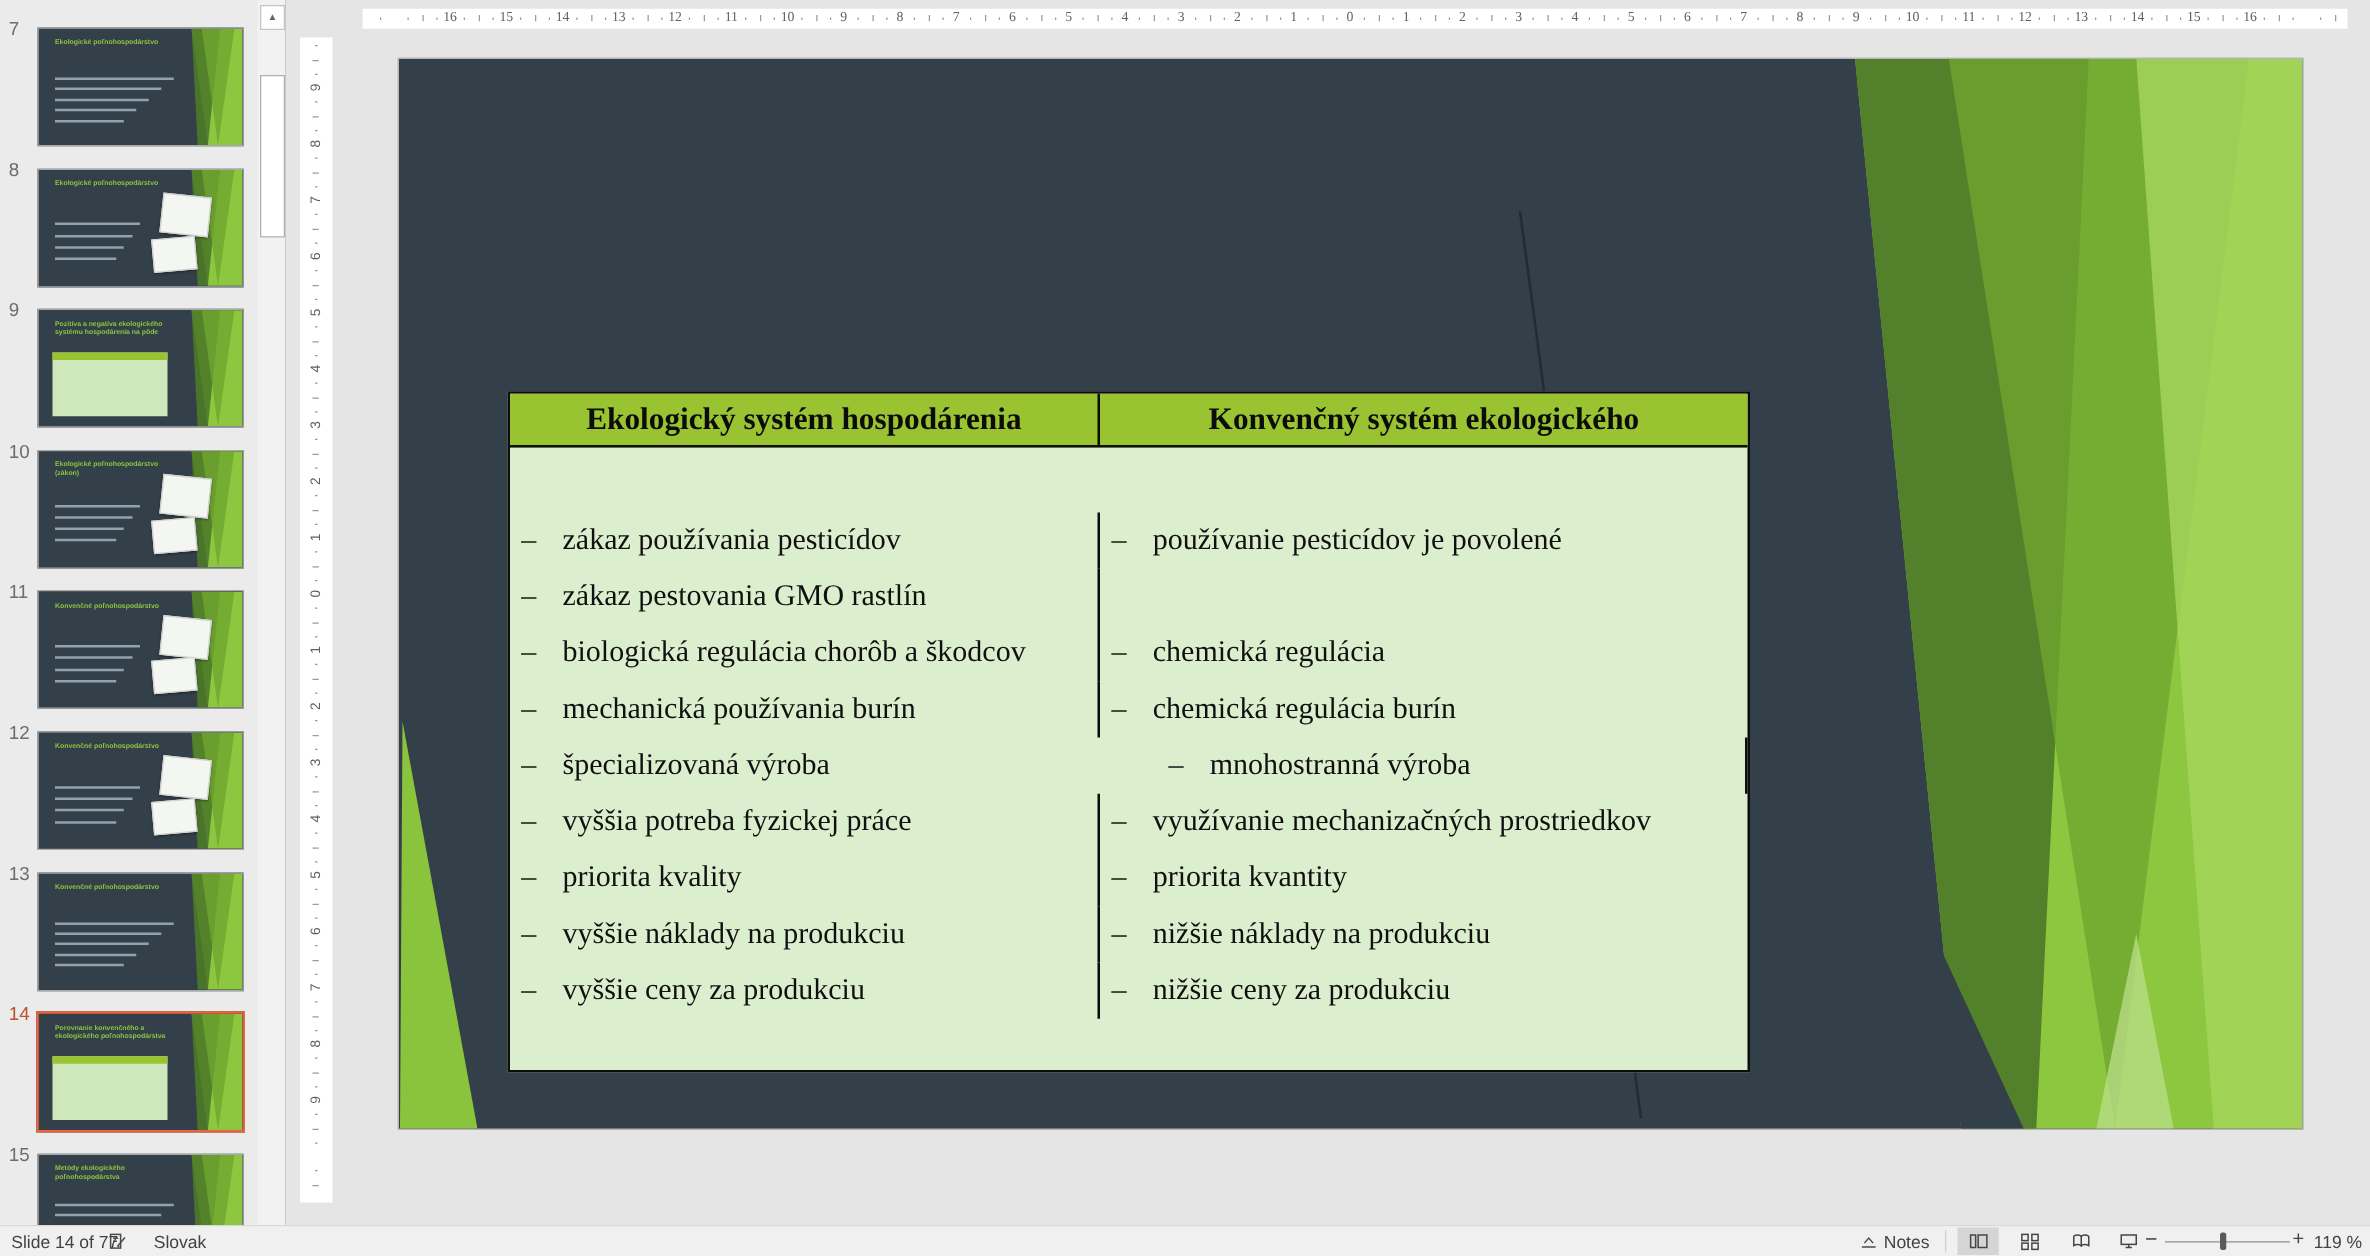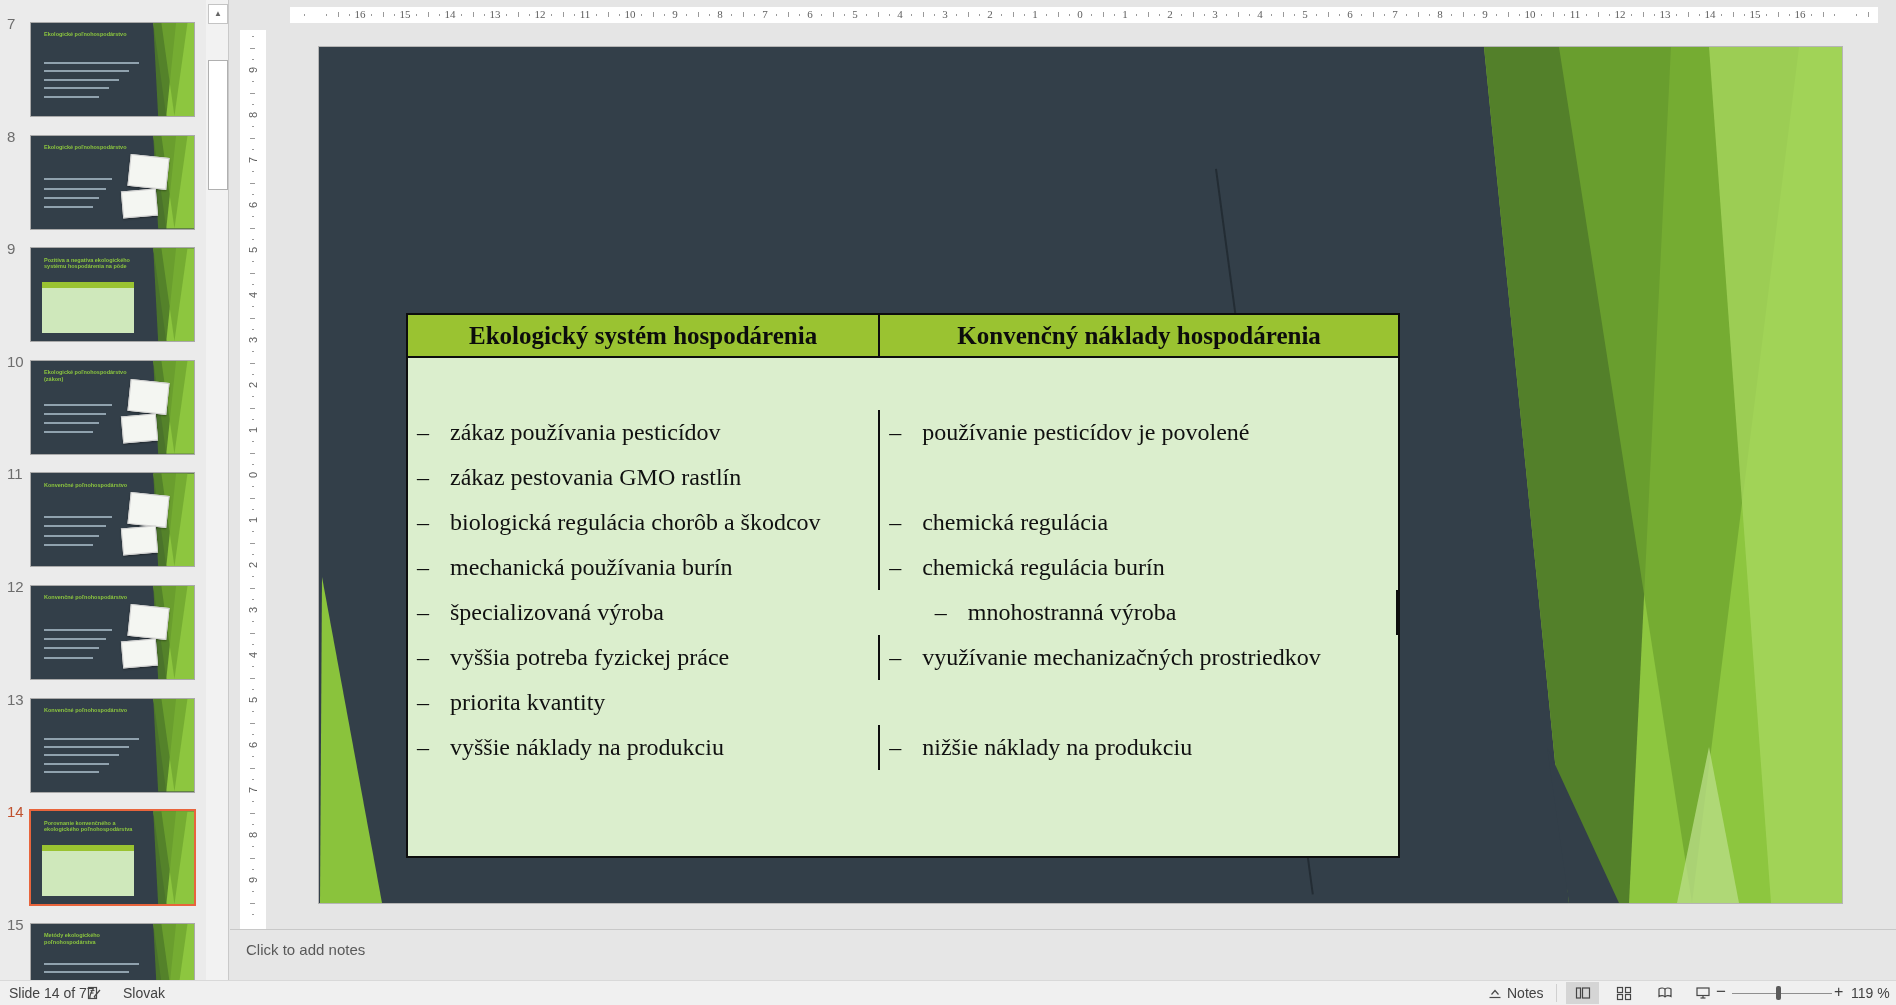--- a/index.html
+++ b/index.html
@@ -464,21 +464,21 @@
     <div class="facet f-light"></div>
     <div class="facet f-notch"></div>
     <div class="facet f-pale"></div>
     <div class="facet f-wedge"></div>
     <div class="f-line"></div>
 
 
     <div id="slide-table">
       <div class="thead">
         <div class="th left">Ekologický systém hospodárenia</div>
-        <div class="th right">Konvenčný náklady hospodárenia</div>
+        <div class="th right">Konvenčný systém ekologického</div>
       </div>
       <div class="tbody">
         <div class="tr">
           <div class="td left">
               <span class="dash"></span>
               <span>zákaz používania pesticídov</span>
             </div>
           <div class="td right">
               <span class="dash"></span>
               <span>používanie pesticídov je povolené</span>
@@ -524,42 +524,53 @@
           <div class="td left">
               <span class="dash"></span>
               <span>vyššia potreba fyzickej práce</span>
             </div>
           <div class="td right">
               <span class="dash"></span>
               <span>využívanie mechanizačných prostriedkov</span>
             </div>
         </div>
         <div class="tr">
+          <div class="td left">
+              <span class="dash"></span>
+              <span>priorita kvality</span>
+            </div>
           <div class="td right">
               <span class="dash"></span>
               <span>priorita kvantity</span>
             </div>
         </div>
         <div class="tr">
           <div class="td left">
               <span class="dash"></span>
               <span>vyššie náklady na produkciu</span>
             </div>
           <div class="td right">
               <span class="dash"></span>
               <span>nižšie náklady na produkciu</span>
+            </div>
+        </div>
+        <div class="tr">
+          <div class="td left">
+              <span class="dash"></span>
+              <span>vyššie ceny za produkciu</span>
+            </div>
+          <div class="td right">
+              <span class="dash"></span>
+              <span>nižšie ceny za produkciu</span>
             </div>
         </div>
       </div>
     </div>
   </div>
 
-  <div id="notes">
-    <span>Click to add notes</span>
-  </div>
 
   <div id="status-bar">
     <span class="sb-text" id="sb-slide">Slide 14 of 77</span>
     <span id="sb-spell">
       <svg width="16" height="16" viewBox="0 0 16 16" stroke="#4a4a4a" fill="none" stroke-width="1.2">
         <rect x="2.5" y="2.5" width="8" height="11"></rect>
           <line x1="4.5" y1="5.5" x2="8.5" y2="5.5"></line>
           <line x1="4.5" y1="8" x2="7.5" y2="8"></line>
         <line x1="8" y1="12" x2="14" y2="5"></line>
           <line x1="8" y1="12" x2="9.5" y2="12.5"></line>

